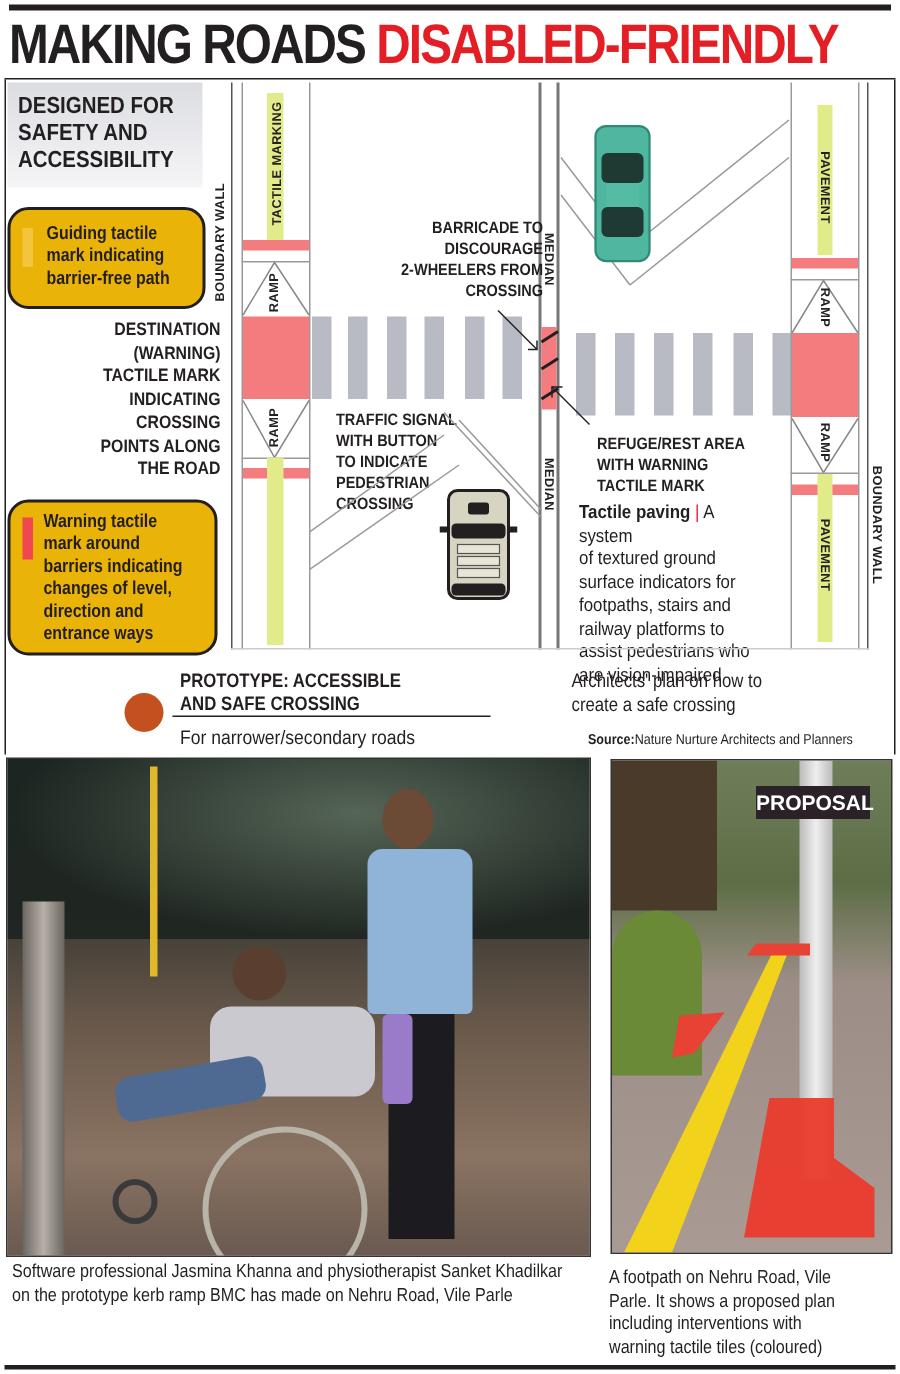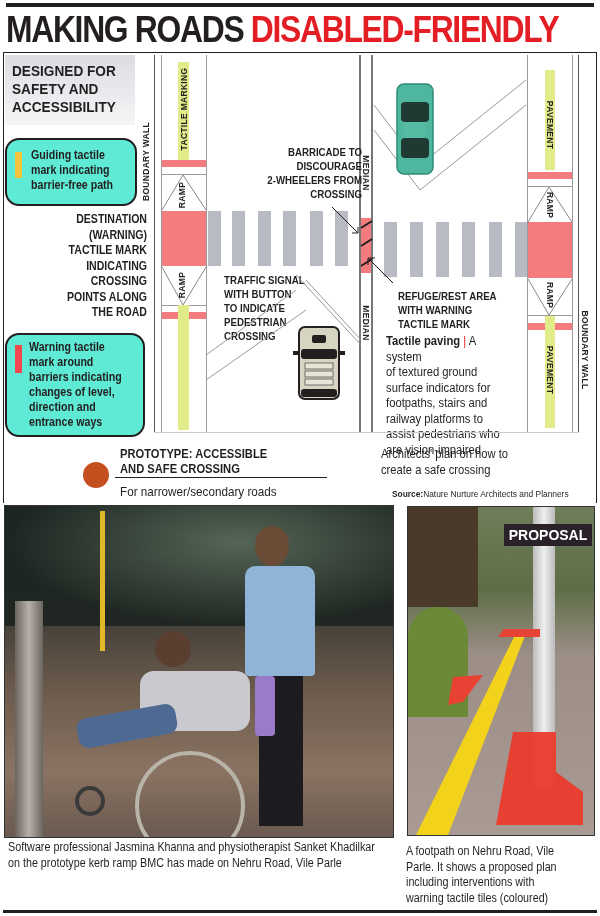--- a/index.html
+++ b/index.html
@@ -3,21 +3,21 @@
 <meta charset="utf-8">
 <style>
   html,body{margin:0;padding:0;background:#fff;}
   body{width:600px;height:916px;position:relative;overflow:hidden;font-family:"Liberation Sans",sans-serif;color:#231f20;}
   .abs{position:absolute;}
   .topbar{left:6px;top:3px;width:588px;height:4px;background:#231f20;}
   .headline{left:6px;top:10px;font-family:"Liberation Sans",sans-serif;font-weight:bold;font-size:37px;letter-spacing:-1.5px;line-height:40px;transform:scaleX(0.86);transform-origin:left top;white-space:nowrap;}
   .headline .red{color:#e31e24;}
   .rule{background:#231f20;}
   .designed{left:12px;top:62px;width:124px;font-weight:bold;font-size:15.5px;line-height:18px;color:#231f20;transform:scaleX(0.88);transform-origin:left top;}
-  .legend-box{border:2px solid #231f20;border-radius:14px;background:#5eead4;}
+  .legend-box{border:2px solid #231f20;border-radius:14px;background:#eab308;}
   .legend-text{font-weight:bold;font-size:12.5px;line-height:15px;transform:scaleX(0.85);transform-origin:left top;}
   .swatch{width:7px;}
   .dest-text{font-weight:bold;font-size:12px;line-height:15.5px;text-align:right;transform:scaleX(0.88);transform-origin:right top;}
   .vlabel{font-weight:bold;font-size:8.5px;letter-spacing:0.3px;white-space:nowrap;transform-origin:center center;}
   .lbl{font-weight:bold;font-size:11px;line-height:14px;transform:scaleX(0.88);transform-origin:left top;}
   .zebra{background:#b8bac4;}
   .pink{background:#f47b7e;}
   .lime{background:#e2eb8a;}
   .line{background:#9a9a9a;}
   .body-text{font-size:12.5px;line-height:15.5px;transform:scaleX(0.9);transform-origin:left top;}
@@ -257,21 +257,21 @@
 <div class="abs photo" style="left:407px;top:506px;width:186px;height:328px;background:linear-gradient(180deg,#6e7e5a 0%,#5d6e46 25%,#9c8e86 45%,#a99a93 100%);">
   <div class="abs" style="left:0;top:0;width:70px;height:100px;background:#4a3a2a;"></div>
   <div class="abs" style="left:0;top:100px;width:60px;height:110px;background:#6a8a38;border-radius:30px 30px 0 0;"></div>
   <div class="abs" style="left:125px;top:0;width:22px;height:280px;background:linear-gradient(90deg,#bbb,#eee,#bbb);"></div>
   <svg class="abs" style="left:0;top:0;" width="186" height="328">
     <polygon points="108,126 118,126 40,328 8,328" fill="#f2d21a"></polygon>
     <polygon points="96,122 132,122 132,130 90,130" fill="#e84234"></polygon>
     <polygon points="45,170 75,168 55,195 40,198" fill="#e84234"></polygon>
     <polygon points="105,225 148,225 148,265 175,285 175,318 88,318" fill="#ea3b2d" opacity="0.95"></polygon>
   </svg>
-  <div class="abs" style="left:96px;top:17px;width:88px;height:22px;background:#2a2228;color:#fff;font-weight:bold;font-size:14px;line-height:22px;text-align:center;">PROPOSAL</div>
+  <div class="abs" style="left:96px;top:17px;width:76px;height:22px;background:#2a2228;color:#fff;font-weight:bold;font-size:14px;line-height:22px;text-align:center;">PROPOSAL</div>
 </div>
 <div class="abs caption" style="left:406px;top:844px;width:200px;font-size:12.5px;">
   <div>A footpath on Nehru Road, Vile</div>
   <div>Parle. It shows a proposed plan</div>
   <div>including interventions with</div>
   <div>warning tactile tiles (coloured)</div>
 </div>
 
 <div class="abs" style="left:3px;top:910px;width:594px;height:3px;background:#231f20;"></div>
 

